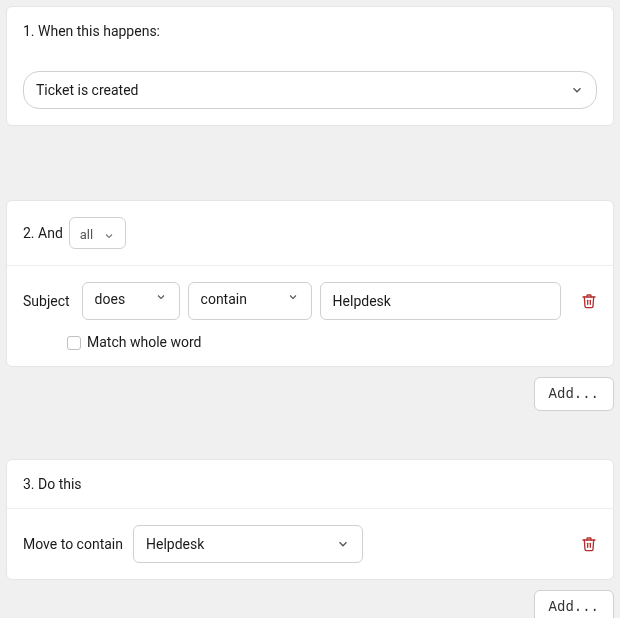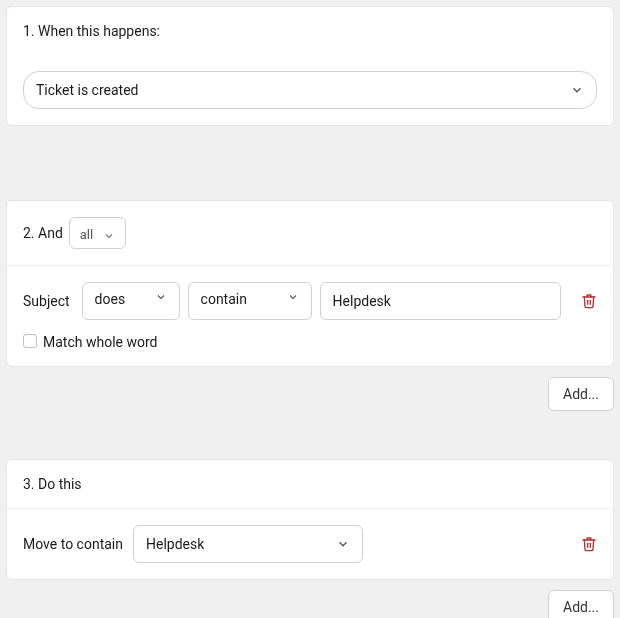--- a/index.html
+++ b/index.html
@@ -115,37 +115,39 @@
       cursor: pointer;
       margin-left: auto;
     }
     .trash-icon svg {
       width: 100%;
       height: 100%;
       display: block;
     }
     .checkbox-row {
       display: flex;
-      align-items: flex-start;
+      align-items: flex-end;
       gap: 6px;
       margin-top: 14px;
       font-size: 14px;
+      margin-left: 44px;
     }
     .checkbox {
       width: 14px;
       height: 14px;
       border: 1px solid #c0c0c0;
       border-radius: 3px;
       background: #fff;
       cursor: pointer;
     }
     .add-btn-row {
       display: flex;
       justify-content: flex-end;
       padding: 10px 0 0 0;
+      font-family: Liberation Mono, monospace;
     }
     .add-btn {
       border: 1px solid #d0d0d0;
       border-radius: 6px;
       background: #fff;
       padding: 8px 14px;
       font-size: 14px;
       cursor: pointer;
       font-family: inherit;
       color: #333;

